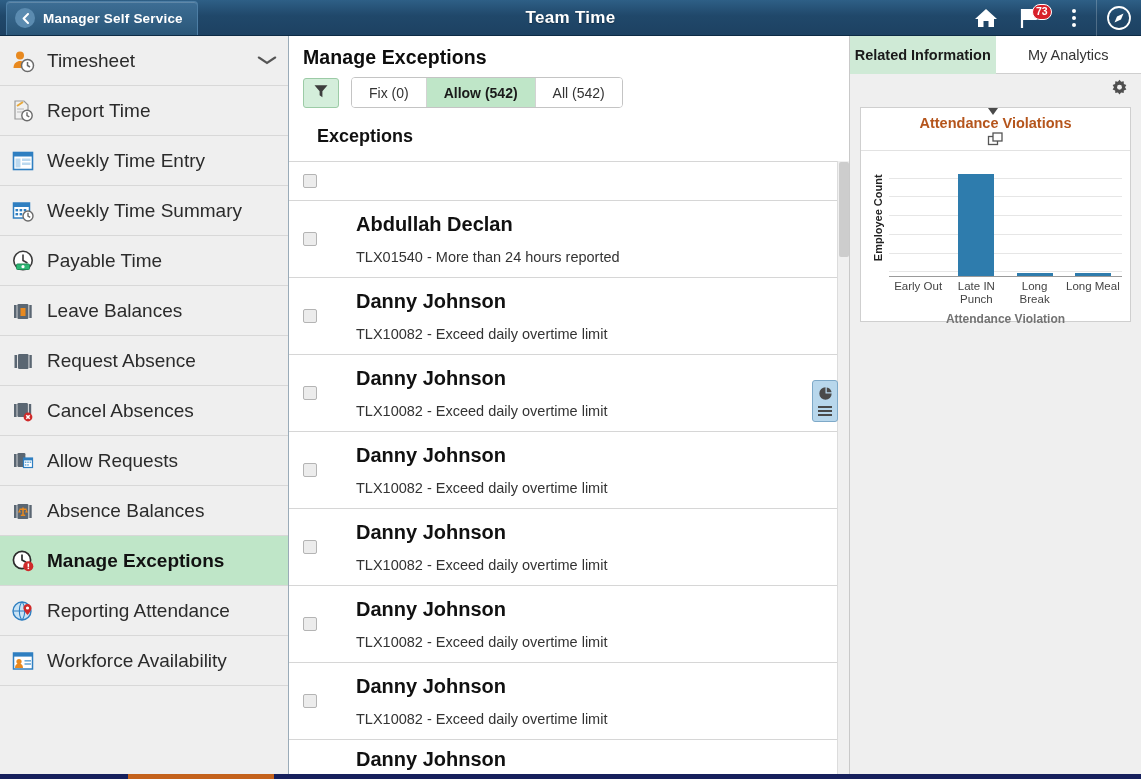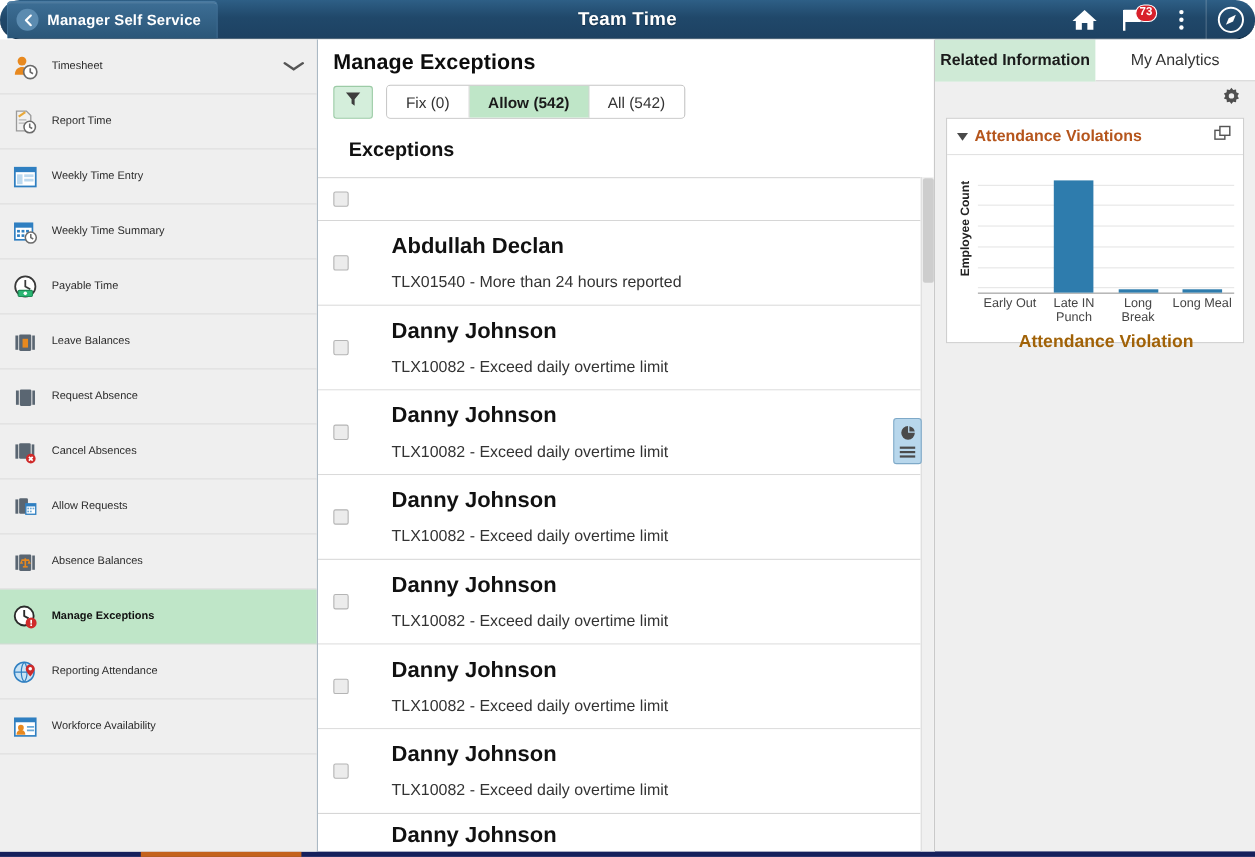--- a/index.html
+++ b/index.html
@@ -17,21 +17,20 @@
   }
 
   
   .topbar {
     position: relative;
     height: 36px;
     flex: 0 0 36px;
     background: linear-gradient(180deg, #2e5f86 0%, #20486a 45%, #1d4162 100%);
     display: flex; align-items: center;
     border-bottom: 1px solid #0d2b45;
-    border-radius: 18px;
   }
   .back-tab {
     height: 34px;
     margin-left: 6px;
     padding: 0 14px 0 8px;
     display: flex; align-items: center; gap: 8px;
     background: linear-gradient(180deg, #3d6e95 0%, #2a5678 100%);
     border: 1px solid #4d7ea5;
     border-bottom: none;
     border-radius: 4px 4px 0 0;
@@ -98,21 +97,21 @@
     border-right: 1px solid #9aabb8;
     overflow: hidden;
     position: relative;
   }
   .side-item {
     height: 50px;
     display: flex; align-items: center;
     gap: 11px;
     padding: 0 14px 0 10px;
     border-bottom: 1px solid #d8d8d8;
-    font-size: 10px;
+    font-size: 19px;
     color: #2b2b2b;
     cursor: pointer;
     background: #efefef;
   }
   .side-item.selected {
     background: #bfe6c8;
     font-weight: bold;
     color: #111;
   }
   .side-item .slabel { flex: 1 1 auto; white-space: nowrap; }
@@ -275,24 +274,25 @@
     display: flex; align-items: center; justify-content: flex-end;
     padding-right: 12px;
   }
   .gear { cursor:pointer; }
   .card {
     margin: 0 10px;
     background: #fff;
     border: 1px solid #cfcfcf;
   }
   .card-head {
-    height: 33px;
+    height: 43px;
     display: flex; align-items: center;
     padding: 0 9px;
     border-bottom: 1px solid #e2e2e2;
+    flex-direction: column;
   }
   .caret {
     width: 0; height: 0;
     border-left: 5.5px solid transparent;
     border-right: 5.5px solid transparent;
     border-top: 7px solid #4a4a4a;
     margin-right: 6px;
     cursor: pointer;
   }
   .card-title {
@@ -335,21 +335,21 @@
   .xticks { display: flex; margin-left: 22px; }
   .xtick {
     flex: 1 1 0;
     text-align: center;
     font-size: 11.5px; color: #444;
     line-height: 1.15;
     padding-top: 3px;
   }
   .xaxis-title {
     text-align: center; margin-left: 22px;
-    font-size: 16px; font-weight: bold; color: #a16207;
+    font-size: 12px; font-weight: bold; color: #737373;
     padding-top: 6px;
   }
 
   
   .bottom-strip {
     height: 5px; flex: 0 0 5px;
     background: #16205c;
     display: flex;
   }
   .bs-orange { width: 146px; margin-left: 128px; background: #c4621c; }

